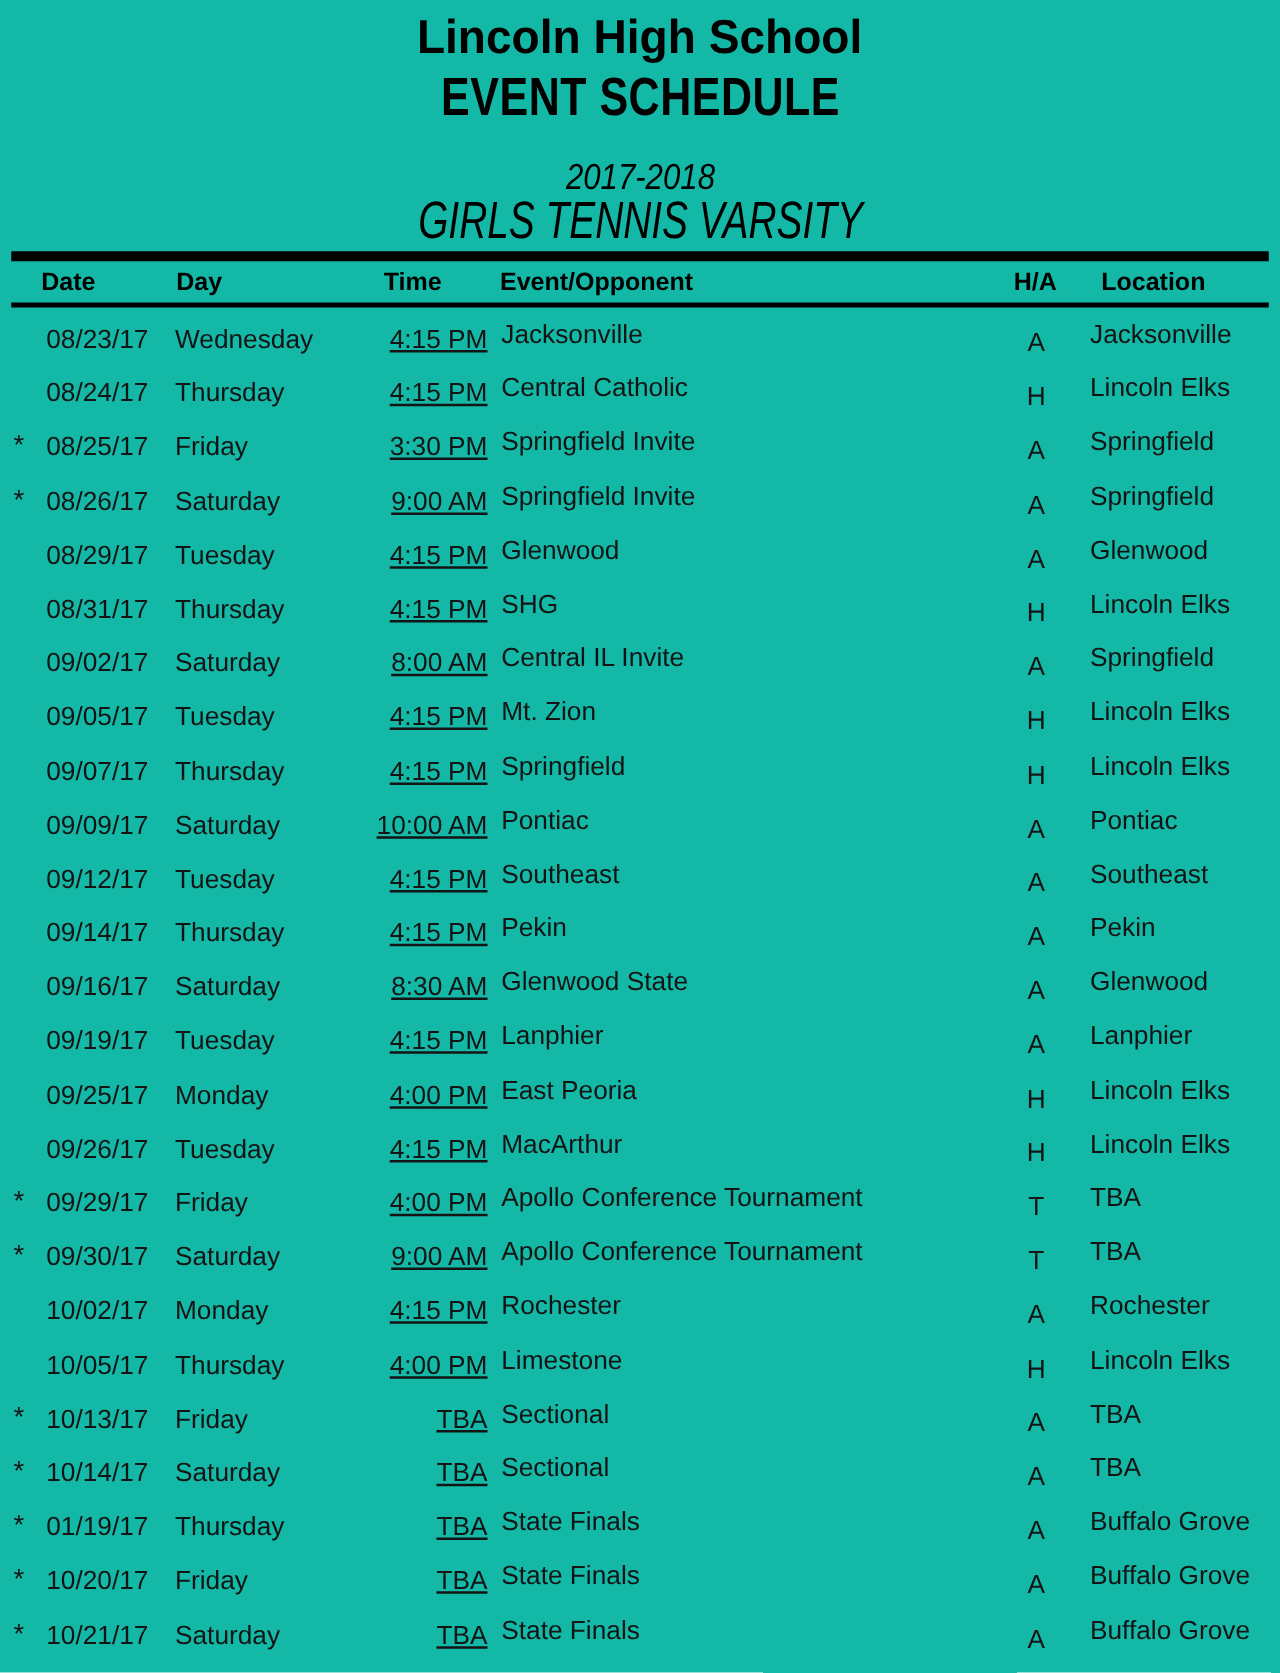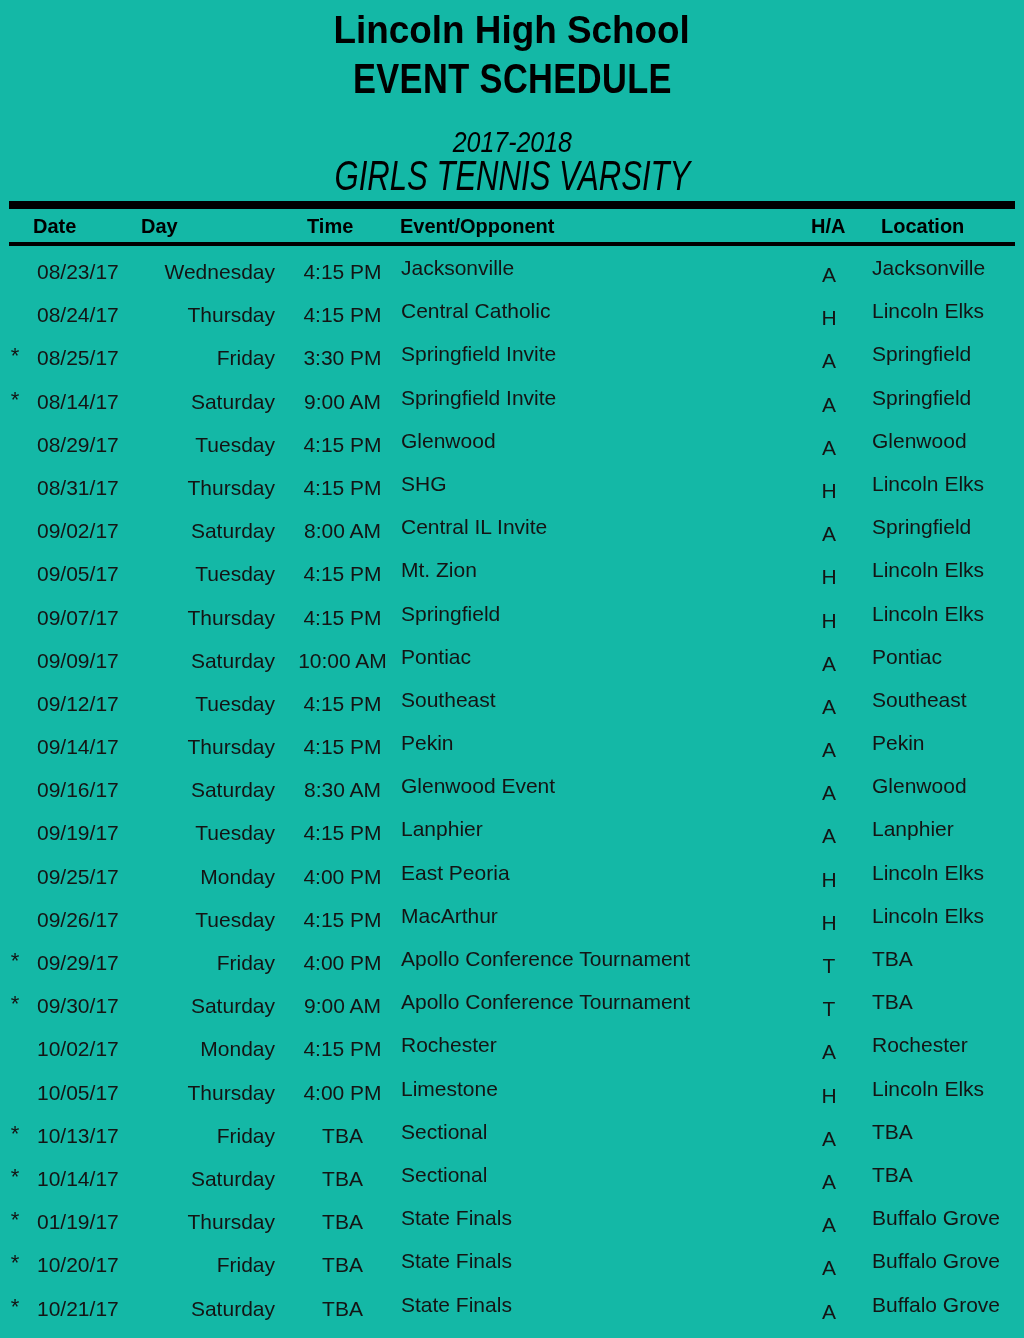--- a/index.html
+++ b/index.html
@@ -44,22 +44,22 @@
   .row  { position: relative; height: 43.2px; }
   .c {
     position: absolute;
     font-size: 21px;
     line-height: 24px;
     white-space: nowrap;
     color: #141414;
   }
   .c-star  { left: 4px;   width: 22px;  top: 4px; text-align: center; font-size: 22px; }
   .c-date  { left: 37px;  top: 6px; }
-  .c-day   { left: 140px; width: 135px; top: 6px; text-align: right; }
-  .c-time  { left: 295px; width: 95px;  top: 6px; text-align: center; }
+  .c-day   { left: 140px; width: 135px; top: 6px; text-align: left; }
+  .c-time  { left: 295px; width: 95px;  top: 6px; text-align: right; text-decoration: underline; }
   .c-event { left: 401px; top: 2px; }
   .c-ha    { left: 808px; width: 42px;  top: 9px; text-align: center; }
   .c-loc   { left: 872px; top: 2px; }
 </style>
 </head>
 <body>
 
 <div class="page">
 
   <div class="title-line school-name">
@@ -111,21 +111,21 @@
     <span class="c c-star">*</span>
     <span class="c c-date">08/25/17</span>
     <span class="c c-day">Friday</span>
     <span class="c c-time">3:30 PM</span>
     <span class="c c-event">Springfield Invite</span>
     <span class="c c-ha">A</span>
     <span class="c c-loc">Springfield</span>
   </div>
       <div class="row">
     <span class="c c-star">*</span>
-    <span class="c c-date">08/14/17</span>
+    <span class="c c-date">08/26/17</span>
     <span class="c c-day">Saturday</span>
     <span class="c c-time">9:00 AM</span>
     <span class="c c-event">Springfield Invite</span>
     <span class="c c-ha">A</span>
     <span class="c c-loc">Springfield</span>
   </div>
       <div class="row">
     <span class="c c-star"></span>
     <span class="c c-date">08/29/17</span>
     <span class="c c-day">Tuesday</span>
@@ -195,21 +195,21 @@
     <span class="c c-time">4:15 PM</span>
     <span class="c c-event">Pekin</span>
     <span class="c c-ha">A</span>
     <span class="c c-loc">Pekin</span>
   </div>
       <div class="row">
     <span class="c c-star"></span>
     <span class="c c-date">09/16/17</span>
     <span class="c c-day">Saturday</span>
     <span class="c c-time">8:30 AM</span>
-    <span class="c c-event">Glenwood Event</span>
+    <span class="c c-event">Glenwood State</span>
     <span class="c c-ha">A</span>
     <span class="c c-loc">Glenwood</span>
   </div>
       <div class="row">
     <span class="c c-star"></span>
     <span class="c c-date">09/19/17</span>
     <span class="c c-day">Tuesday</span>
     <span class="c c-time">4:15 PM</span>
     <span class="c c-event">Lanphier</span>
     <span class="c c-ha">A</span>

